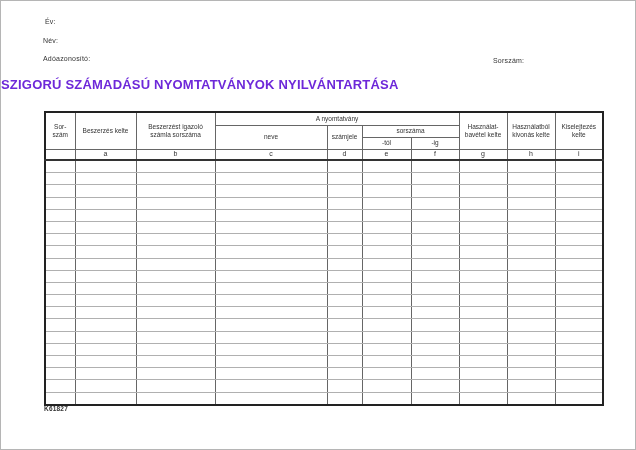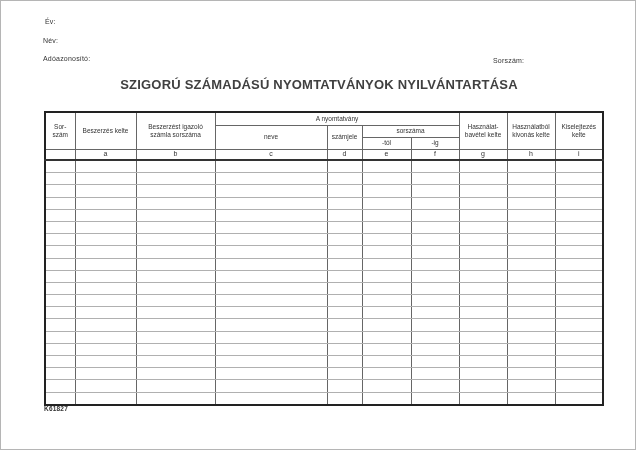--- a/index.html
+++ b/index.html
@@ -19,24 +19,24 @@
     color:#333;
     letter-spacing:0.2px;
   }
   .lbl-year{left:44px;top:17px;}
   .lbl-name{left:42px;top:36px;}
   .lbl-taxid{left:42px;top:54px;}
   .lbl-serial{left:492px;top:56px;}
   .title{
     position:absolute;
     left:0;top:76px;width:636px;
-    text-align:center;
+    text-align:left;
     font-size:13px;
     font-weight:bold;
-    color:#404040;
+    color:#6d28d9;
     letter-spacing:0.2px;
   }
   table.registry{
     position:absolute;
     left:43px;top:110px;
     width:559px;
     border-collapse:collapse;
     table-layout:fixed;
     border:2px solid #222;
   }

